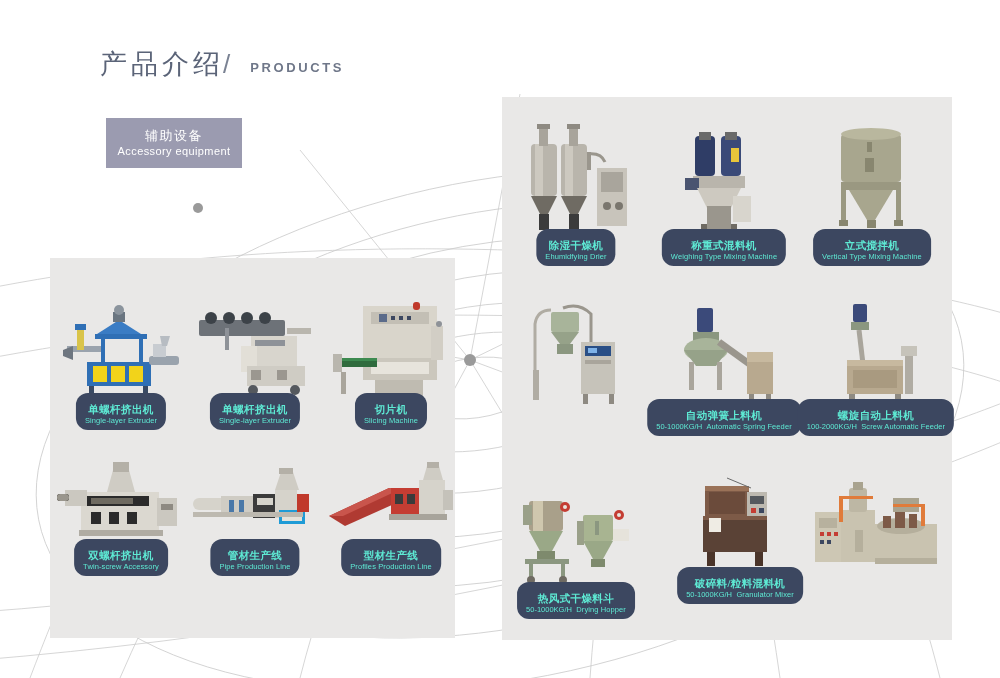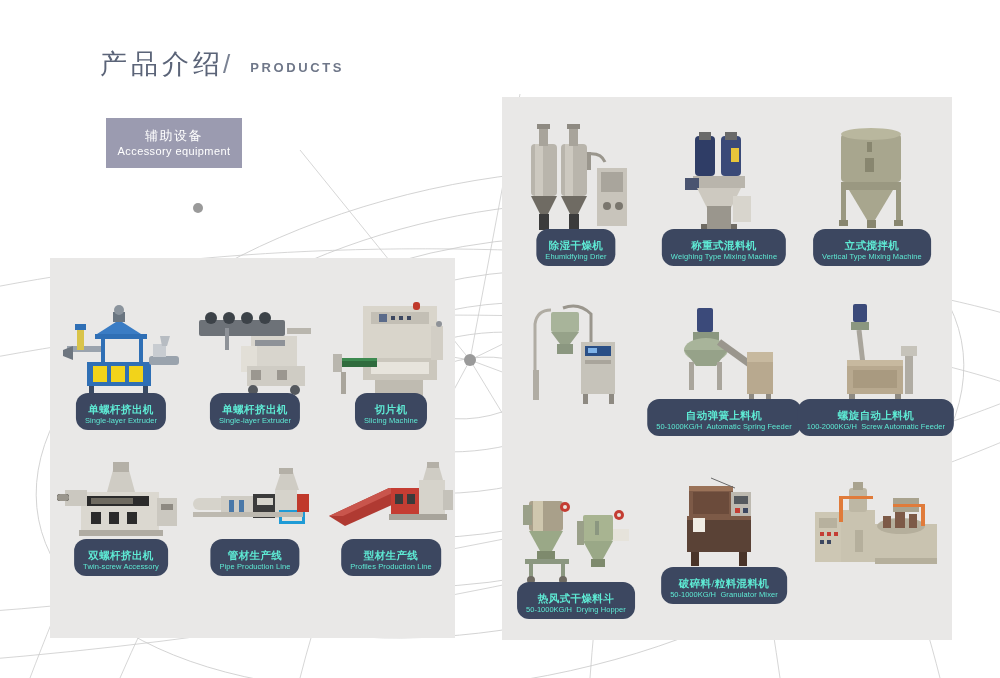--- a/index.html
+++ b/index.html
@@ -451,21 +451,21 @@
     </div>
     <div class="label">
       <div class="cn">热风式干燥料斗</div>
       <div class="en">
         <span class="spec">50-1000KG/H</span>
         &nbsp;<span>Drying Hopper</span>
       </div>
     </div>
   </div>
 
-  <div class="cell" style="left:660px; top:468px; width:128px; height:136px;">
+  <div class="cell" style="left:676px; top:468px; width:128px; height:136px;">
     <div class="photo">
       <svg width="122" height="104" viewBox="0 0 122 104">
         <rect x="26" y="16" width="44" height="30" fill="#7d5a47"></rect>
         <rect x="26" y="16" width="44" height="5" fill="#9a7258"></rect>
         <rect x="30" y="22" width="36" height="22" fill="#6b4b3b"></rect>
         <rect x="68" y="22" width="20" height="26" fill="#bdb9b0"></rect>
         <rect x="71" y="26" width="14" height="8" fill="#55595e"></rect>
         <rect x="72" y="38" width="5" height="5" fill="#c43d33"></rect>
         <rect x="80" y="38" width="5" height="5" fill="#3c4760"></rect>
         <rect x="24" y="46" width="64" height="36" fill="#5a4236"></rect>

